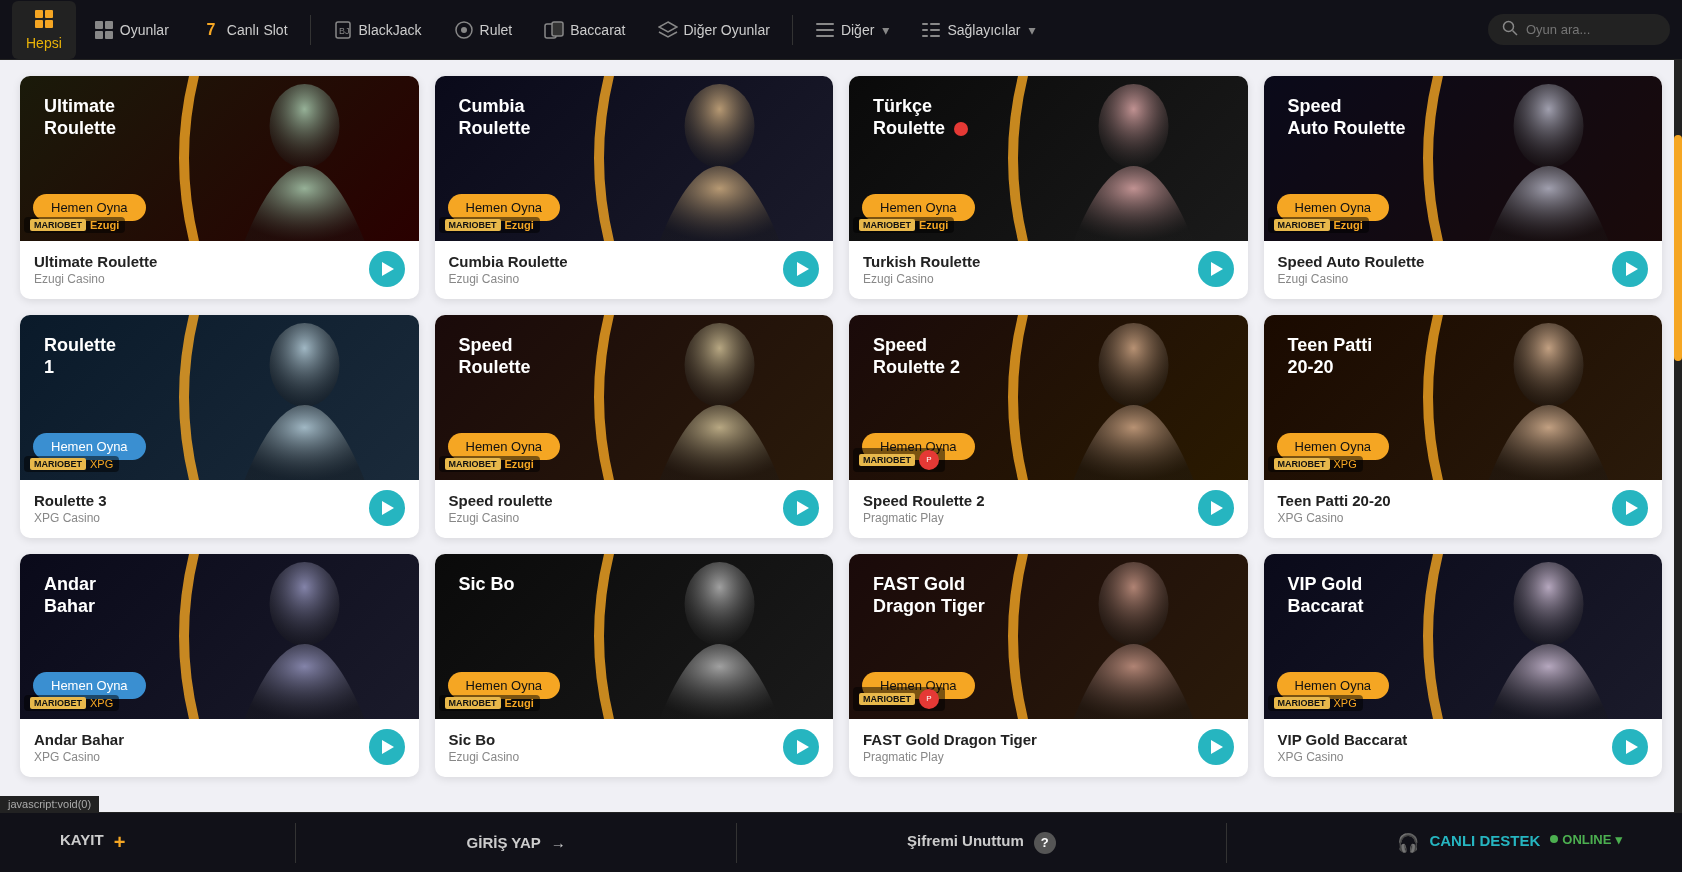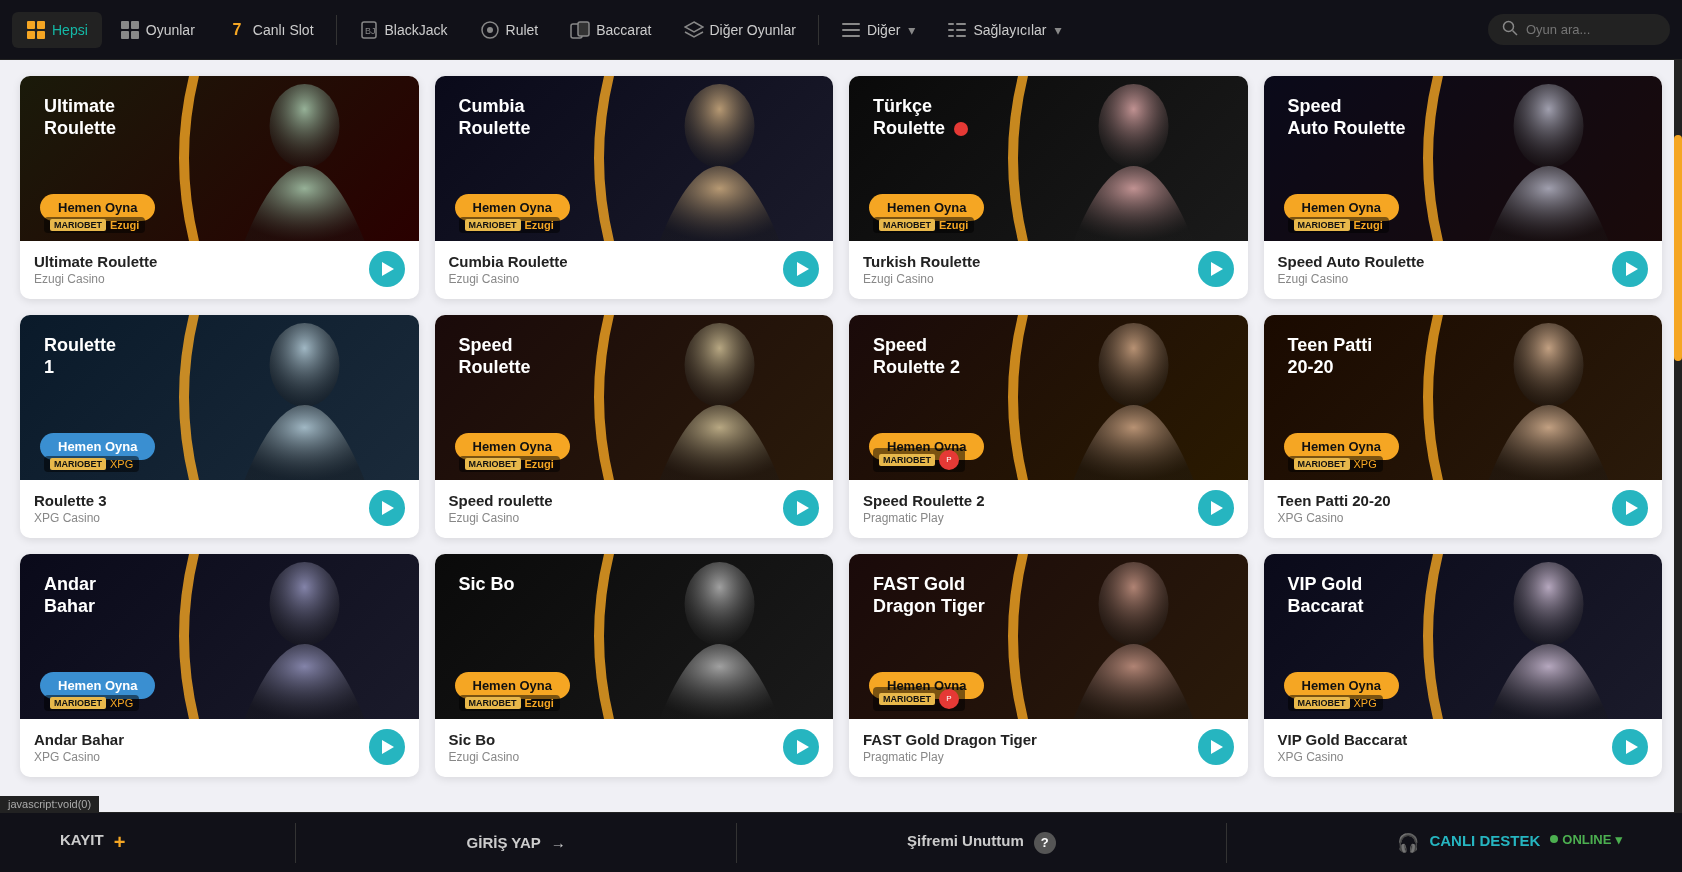--- a/index.html
+++ b/index.html
@@ -19,21 +19,21 @@
       display: flex;
       align-items: center;
       gap: 6px;
       padding: 8px 14px;
       color: #ccc;
       font-size: 14px;
       cursor: pointer;
       border-radius: 6px;
       white-space: nowrap;
     }
-    .nav-item.active { background: #222; color: #14b8a6; }
+    .nav-item.active { background: #222; color: #eab308; flex-direction: column; }
     .nav-icon { width: 20px; height: 20px; display: flex; align-items: center; justify-content: center; }
     .nav-divider { width: 1px; height: 30px; background: #333; margin: 0 4px; }
     .nav-search {
       margin-left: auto;
       display: flex;
       align-items: center;
       background: #222;
       border-radius: 20px;
       padding: 6px 14px;
       gap: 8px;
@@ -95,41 +95,41 @@
       color: #fff;
       font-size: 18px;
       font-weight: bold;
       line-height: 1.2;
       z-index: 2;
     }
 
     .game-card-image .play-btn {
       position: absolute;
       bottom: 20px;
-      left: 20px;
+      left: 13px;
       background: #f5a623;
       color: #111;
       border: none;
       border-radius: 20px;
       padding: 6px 18px;
       font-size: 13px;
-      font-weight: bold;
+      font-weight: normal;
       cursor: pointer;
       z-index: 2;
     }
 
     .game-card-image .play-btn.blue {
       background: #3a8fd1;
       color: #fff;
     }
 
     .game-card-image .provider-badge {
       position: absolute;
       bottom: 8px;
-      left: 24px;
+      left: 4px;
       display: flex;
       align-items: center;
       gap: 4px;
       z-index: 2;
     }
 
     .provider-logo {
       background: rgba(0,0,0,0.5);
       border-radius: 4px;
       padding: 2px 6px;

